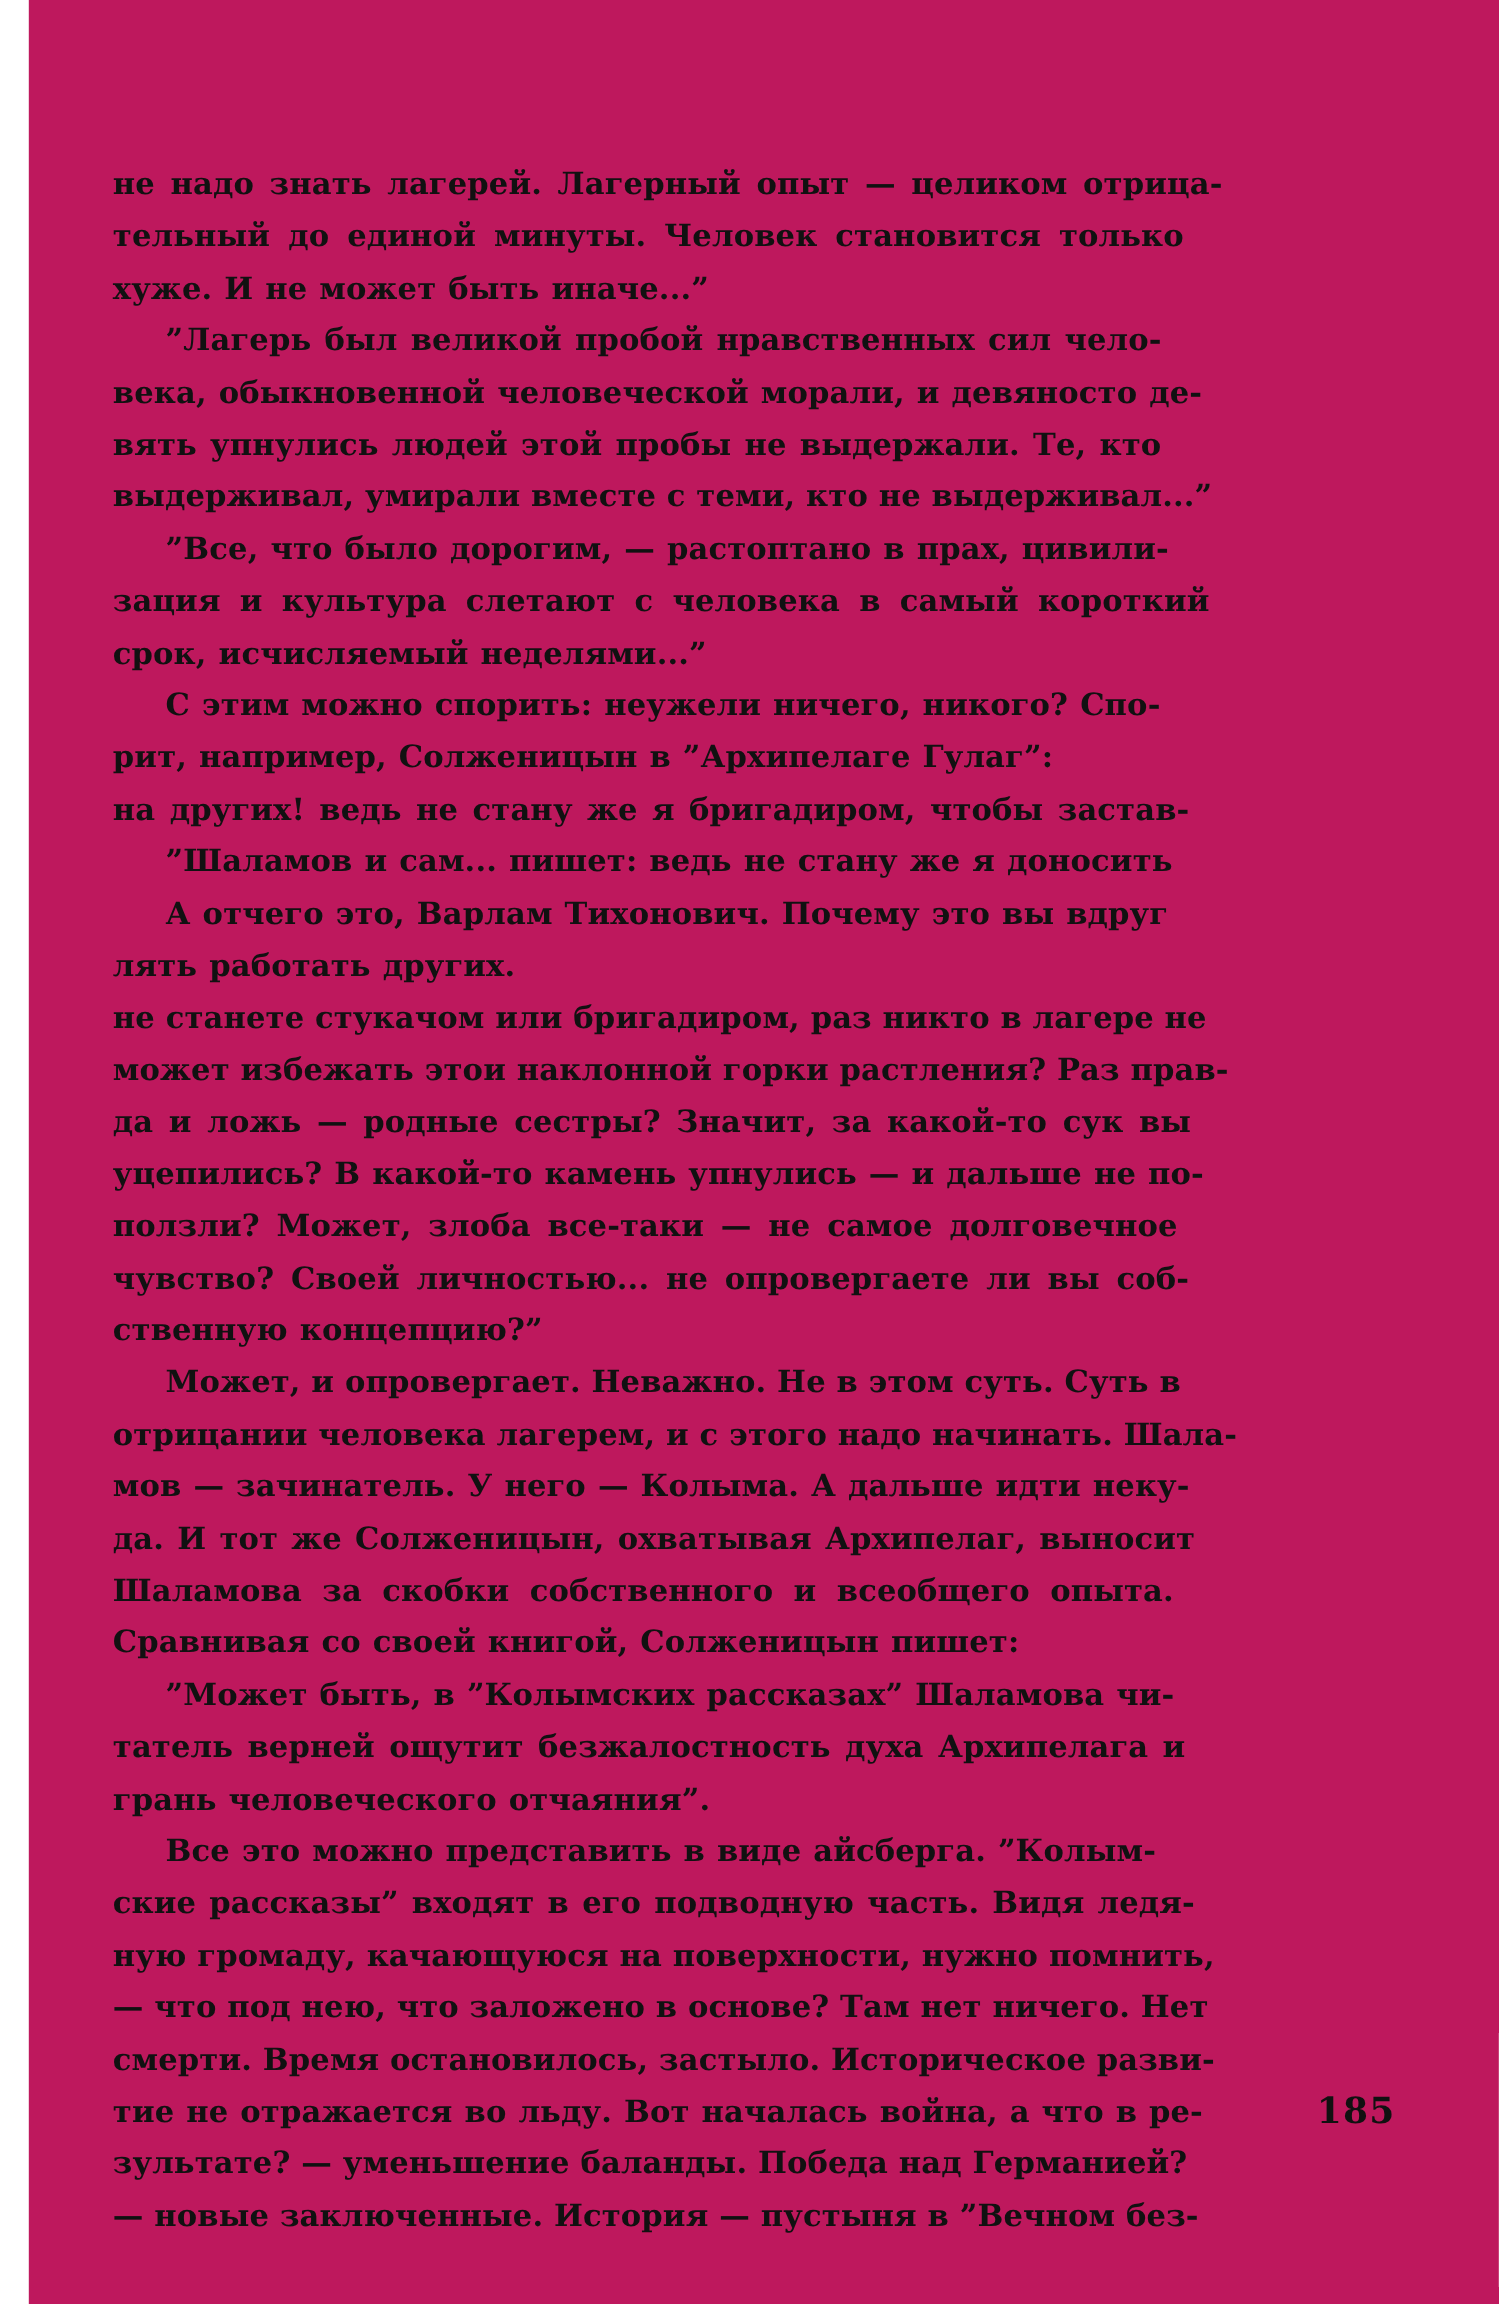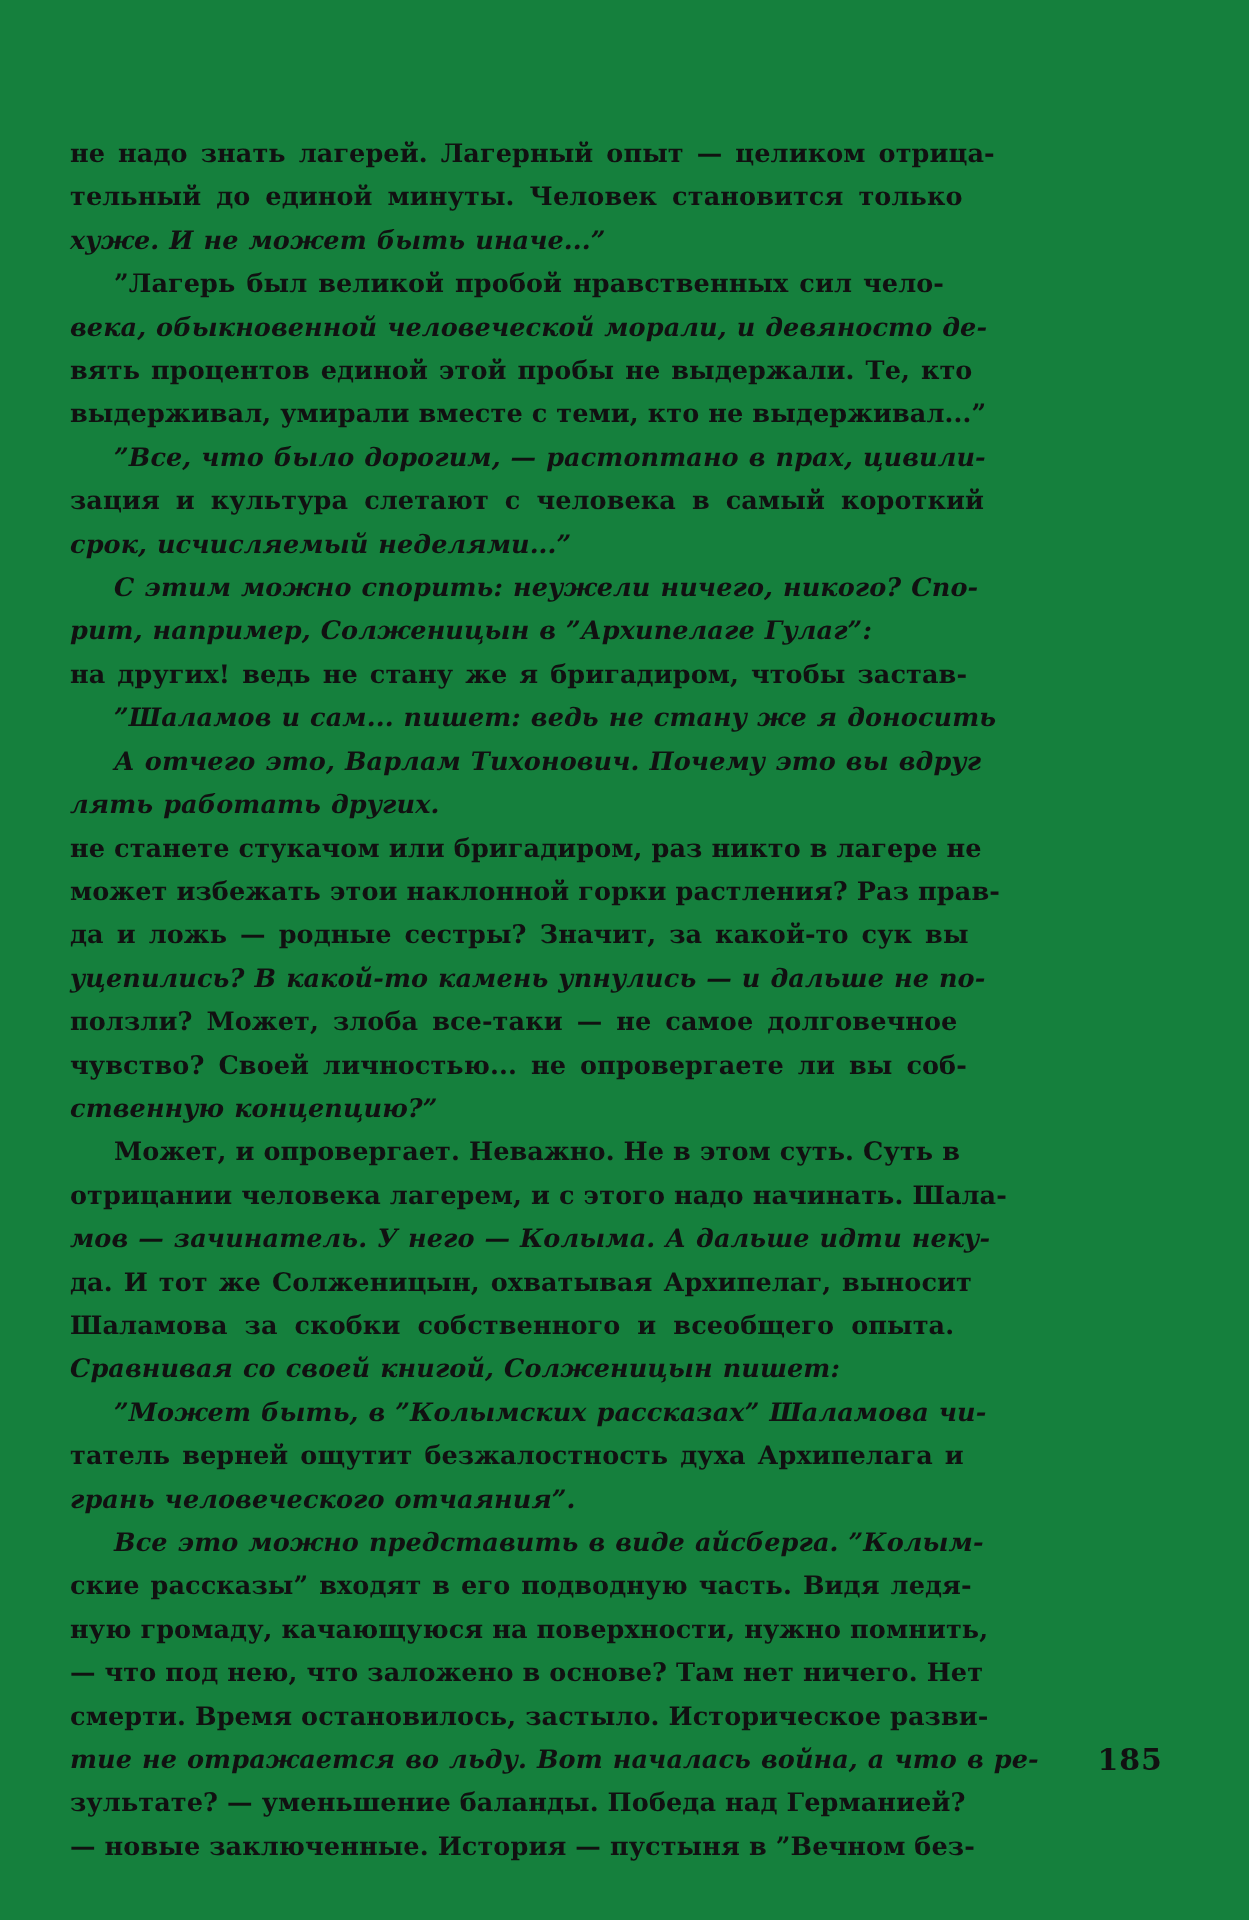--- a/index.html
+++ b/index.html
@@ -38,21 +38,21 @@
     font-size: 25.5px;
     line-height: 43.4px;
     letter-spacing: 0.1px;
     color: #111;
     font-weight: 600;
     text-rendering: geometricPrecision;
   }
 
   
   .j0  { word-spacing: 0px; }
-  .j1  { word-spacing: 1px; font-style: italic; }
+  .j1  { word-spacing: 1px; }
   .j2  { word-spacing: 2px; }
   .j3  { word-spacing: 3px; }
   .j4  { word-spacing: 4px; }
   .j5  { word-spacing: 5px; }
   .j6  { word-spacing: 6px; }
   .j7  { word-spacing: 7px; }
   .j8  { word-spacing: 8px; }
 
   .indent { padding-left: 44px; }
 
@@ -65,29 +65,29 @@
     font-weight: 700;
     letter-spacing: 1px;
     color: #111;
     font-family: "DejaVu Serif", "Liberation Serif", serif;
     text-align: center;
   }
 </style>
 </head>
 <body style="color: rgb(17, 17, 17);">
 
-<div id="page" style="background: #15803d;">
+<div id="page" style="background: #be185d; margin-left: 24px;">
 
   <div id="text-block">
       <span class="line j4">не надо знать лагерей. Лагерный опыт — целиком отрица-</span>
       <span class="line j6">тельный до единой минуты. Человек становится только</span>
       <span class="line j1">хуже. И не может быть иначе...”</span>
       <span class="line j2 indent">”Лагерь был великой пробой нравственных сил чело-</span>
       <span class="line j1">века, обыкновенной человеческой морали, и девяносто де-</span>
-      <span class="line j2">вять процентов единой этой пробы не выдержали. Те, кто</span>
+      <span class="line j2">вять упнулись людей этой пробы не выдержали. Те, кто</span>
       <span class="line j0">выдерживал, умирали вместе с теми, кто не выдерживал...”</span>
       <span class="line j1 indent">”Все, что было дорогим, — растоптано в прах, цивили-</span>
       <span class="line j7">зация и культура слетают с человека в самый короткий</span>
       <span class="line j1">срок, исчисляемый неделями...”</span>
       <span class="line j1 indent">С этим можно спорить: неужели ничего, никого? Спо-</span>
       <span class="line j1">рит, например, Солженицын в ”Архипелаге Гулаг”:</span>
       <span class="line j3">на других! ведь не стану же я бригадиром, чтобы застав-</span>
       <span class="line j1 indent">”Шаламов и сам... пишет: ведь не стану же я доносить</span>
       <span class="line j1 indent">А отчего это, Варлам Тихонович. Почему это вы вдруг</span>
       <span class="line j1">лять работать других.</span>

